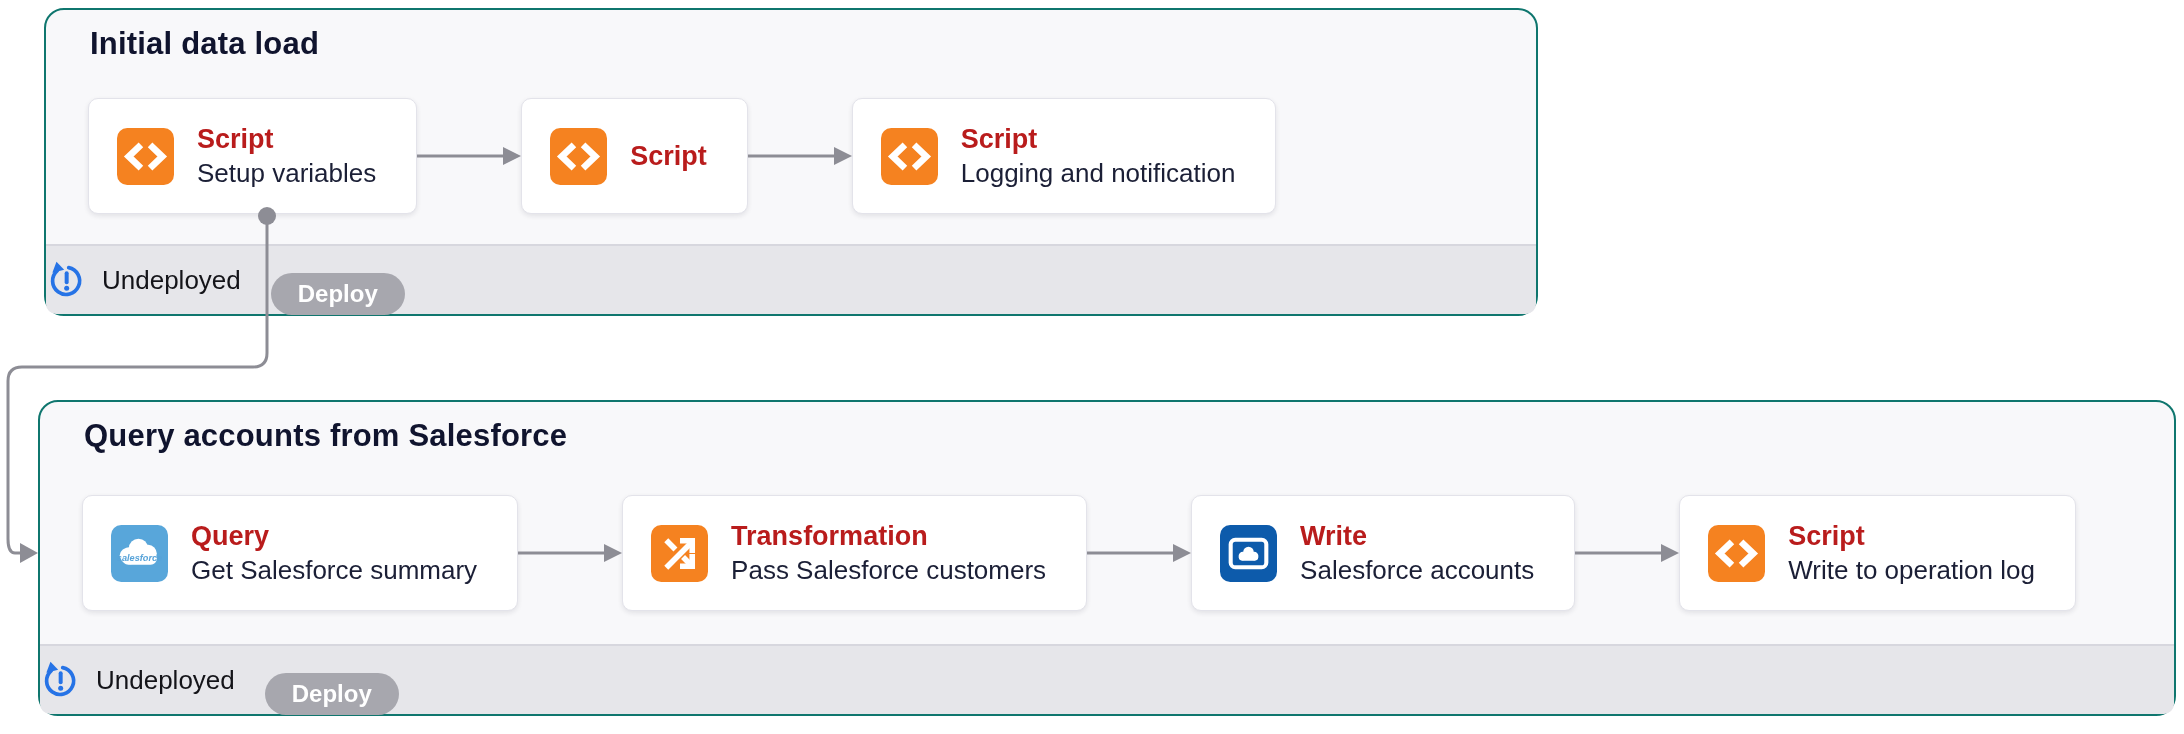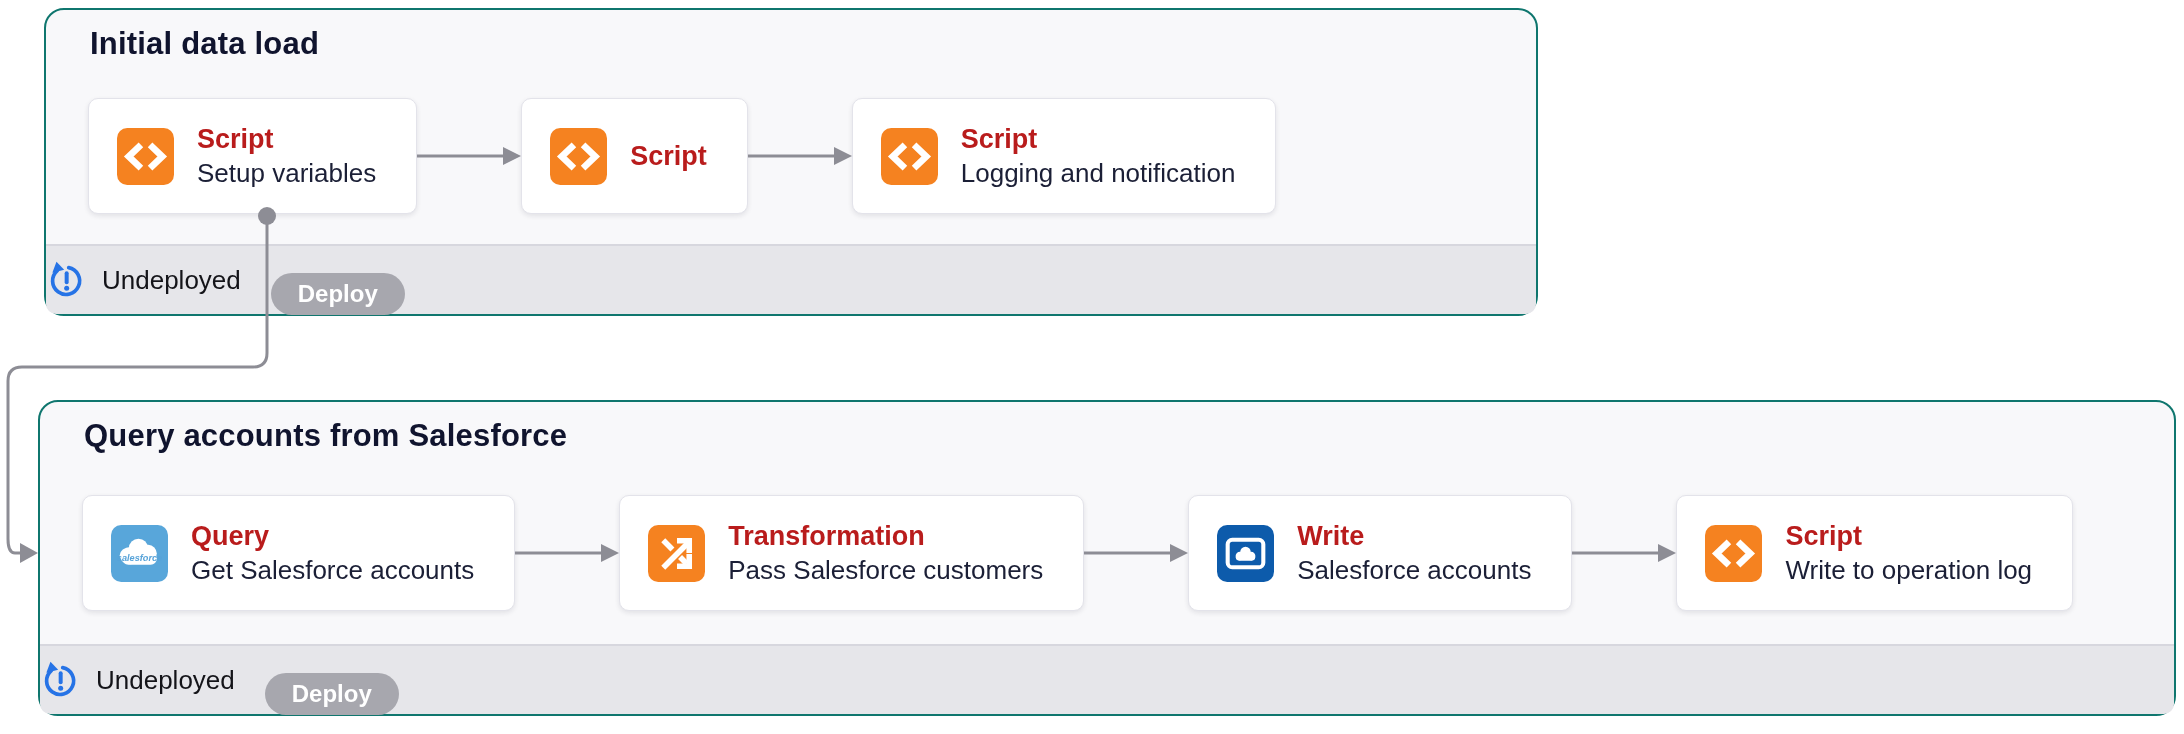--- a/index.html
+++ b/index.html
@@ -127,21 +127,21 @@
                 <ellipse cx="19" cy="30" rx="10.5" ry="8.5"></ellipse>
                 <circle cx="27" cy="23" r="9.5"></circle>
                 <circle cx="36.5" cy="28" r="8.5"></circle>
                 <rect x="11" y="27" width="34" height="12" rx="6"></rect>
               </g>
               <text x="28" y="35" font-size="9" font-style="italic" font-weight="700" fill="#57a3d9" text-anchor="middle">salesforce</text>
             </svg>
           </span>
     <span class="texts">
       <span class="step-type">Query</span>
-      <span class="step-title">Get Salesforce accounts</span>
+      <span class="step-title">Get Salesforce summary</span>
     </span>
   </div>
 <svg class="arrow" viewBox="0 0 104 24">
           <line x1="0" y1="12" x2="86" y2="12" stroke="#8d8d95" stroke-width="3"></line>
           <polygon points="86,3 104,12 86,21" fill="#8d8d95"></polygon>
         </svg>
   <div class="card">
     <span class="icon">
             <svg viewBox="0 0 56 56">
               <rect width="56" height="56" rx="10" fill="#f58220"></rect>

